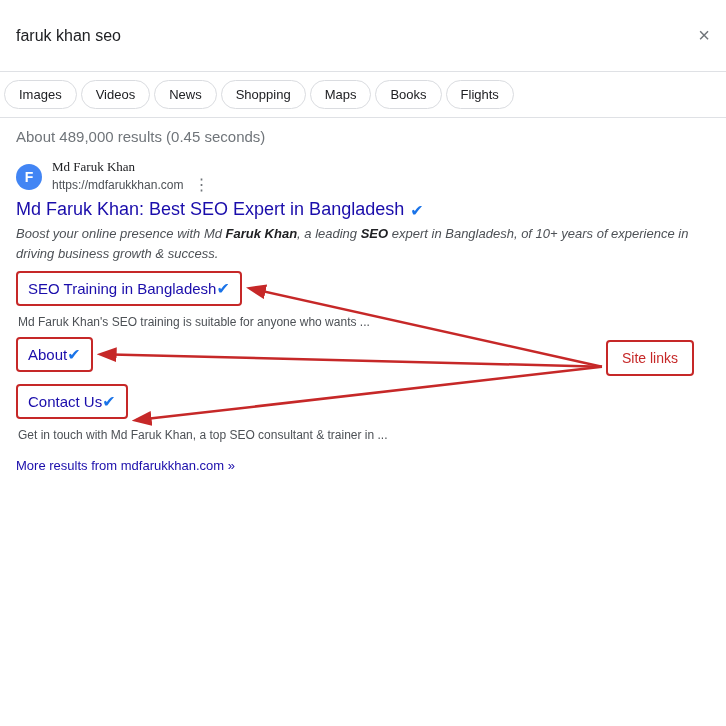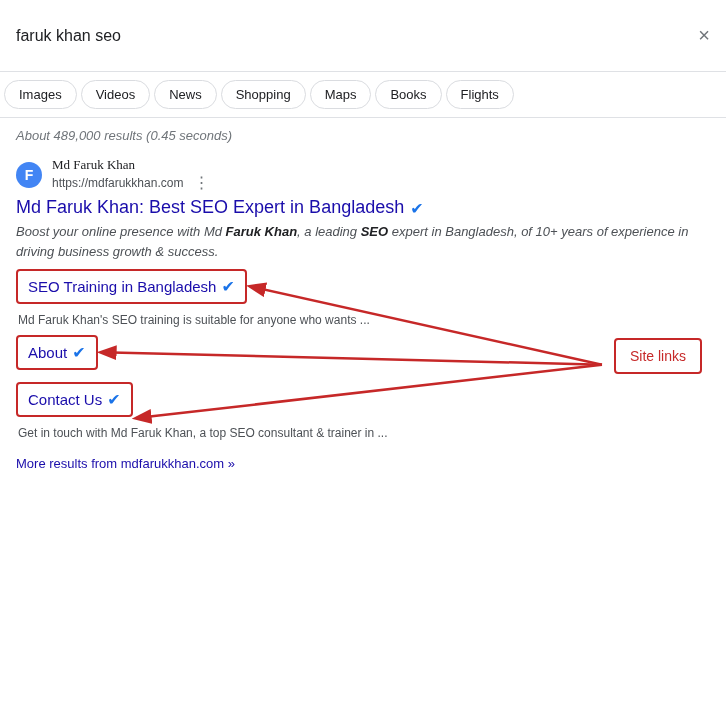--- a/index.html
+++ b/index.html
@@ -48,23 +48,22 @@
       font-size: 13px;
       color: #202124;
       white-space: nowrap;
       cursor: pointer;
       background: #fff;
     }
 
     
     .results-info {
       padding: 10px 16px 6px;
-      font-size: 13px;
+      font-size: 15px;
       color: #70757a;
-      font-style: italic;
     }
 
     
     .result-block {
       padding: 8px 16px 4px;
     }
 
     
     .site-header {
       display: flex;
@@ -145,21 +144,20 @@
       margin-bottom: 6px;
       display: inline-block;
       max-width: 300px;
     }
     .sitelink-title {
       font-size: 15px;
       color: #1a0dab;
       text-decoration: none;
       display: flex;
       align-items: center;
-      gap: 5px;
     }
     .sitelink-snippet {
       font-size: 12px;
       color: #4d5156;
       margin-top: 2px;
       line-height: 1.4;
     }
 
     .sitelinks-container {
       display: flex;
@@ -175,21 +173,21 @@
       color: #1a0dab;
       text-decoration: none;
       display: inline-block;
       margin-top: 4px;
       padding: 0 16px 12px;
     }
 
     
     .site-links-label {
       position: absolute;
-      right: 8px;
+      right: 16px;
       top: 50%;
       transform: translateY(-50%);
       border: 2px solid #c62828;
       border-radius: 4px;
       padding: 8px 14px;
       font-size: 14px;
       color: #c62828;
       background: #fff;
       white-space: nowrap;
       pointer-events: none;

